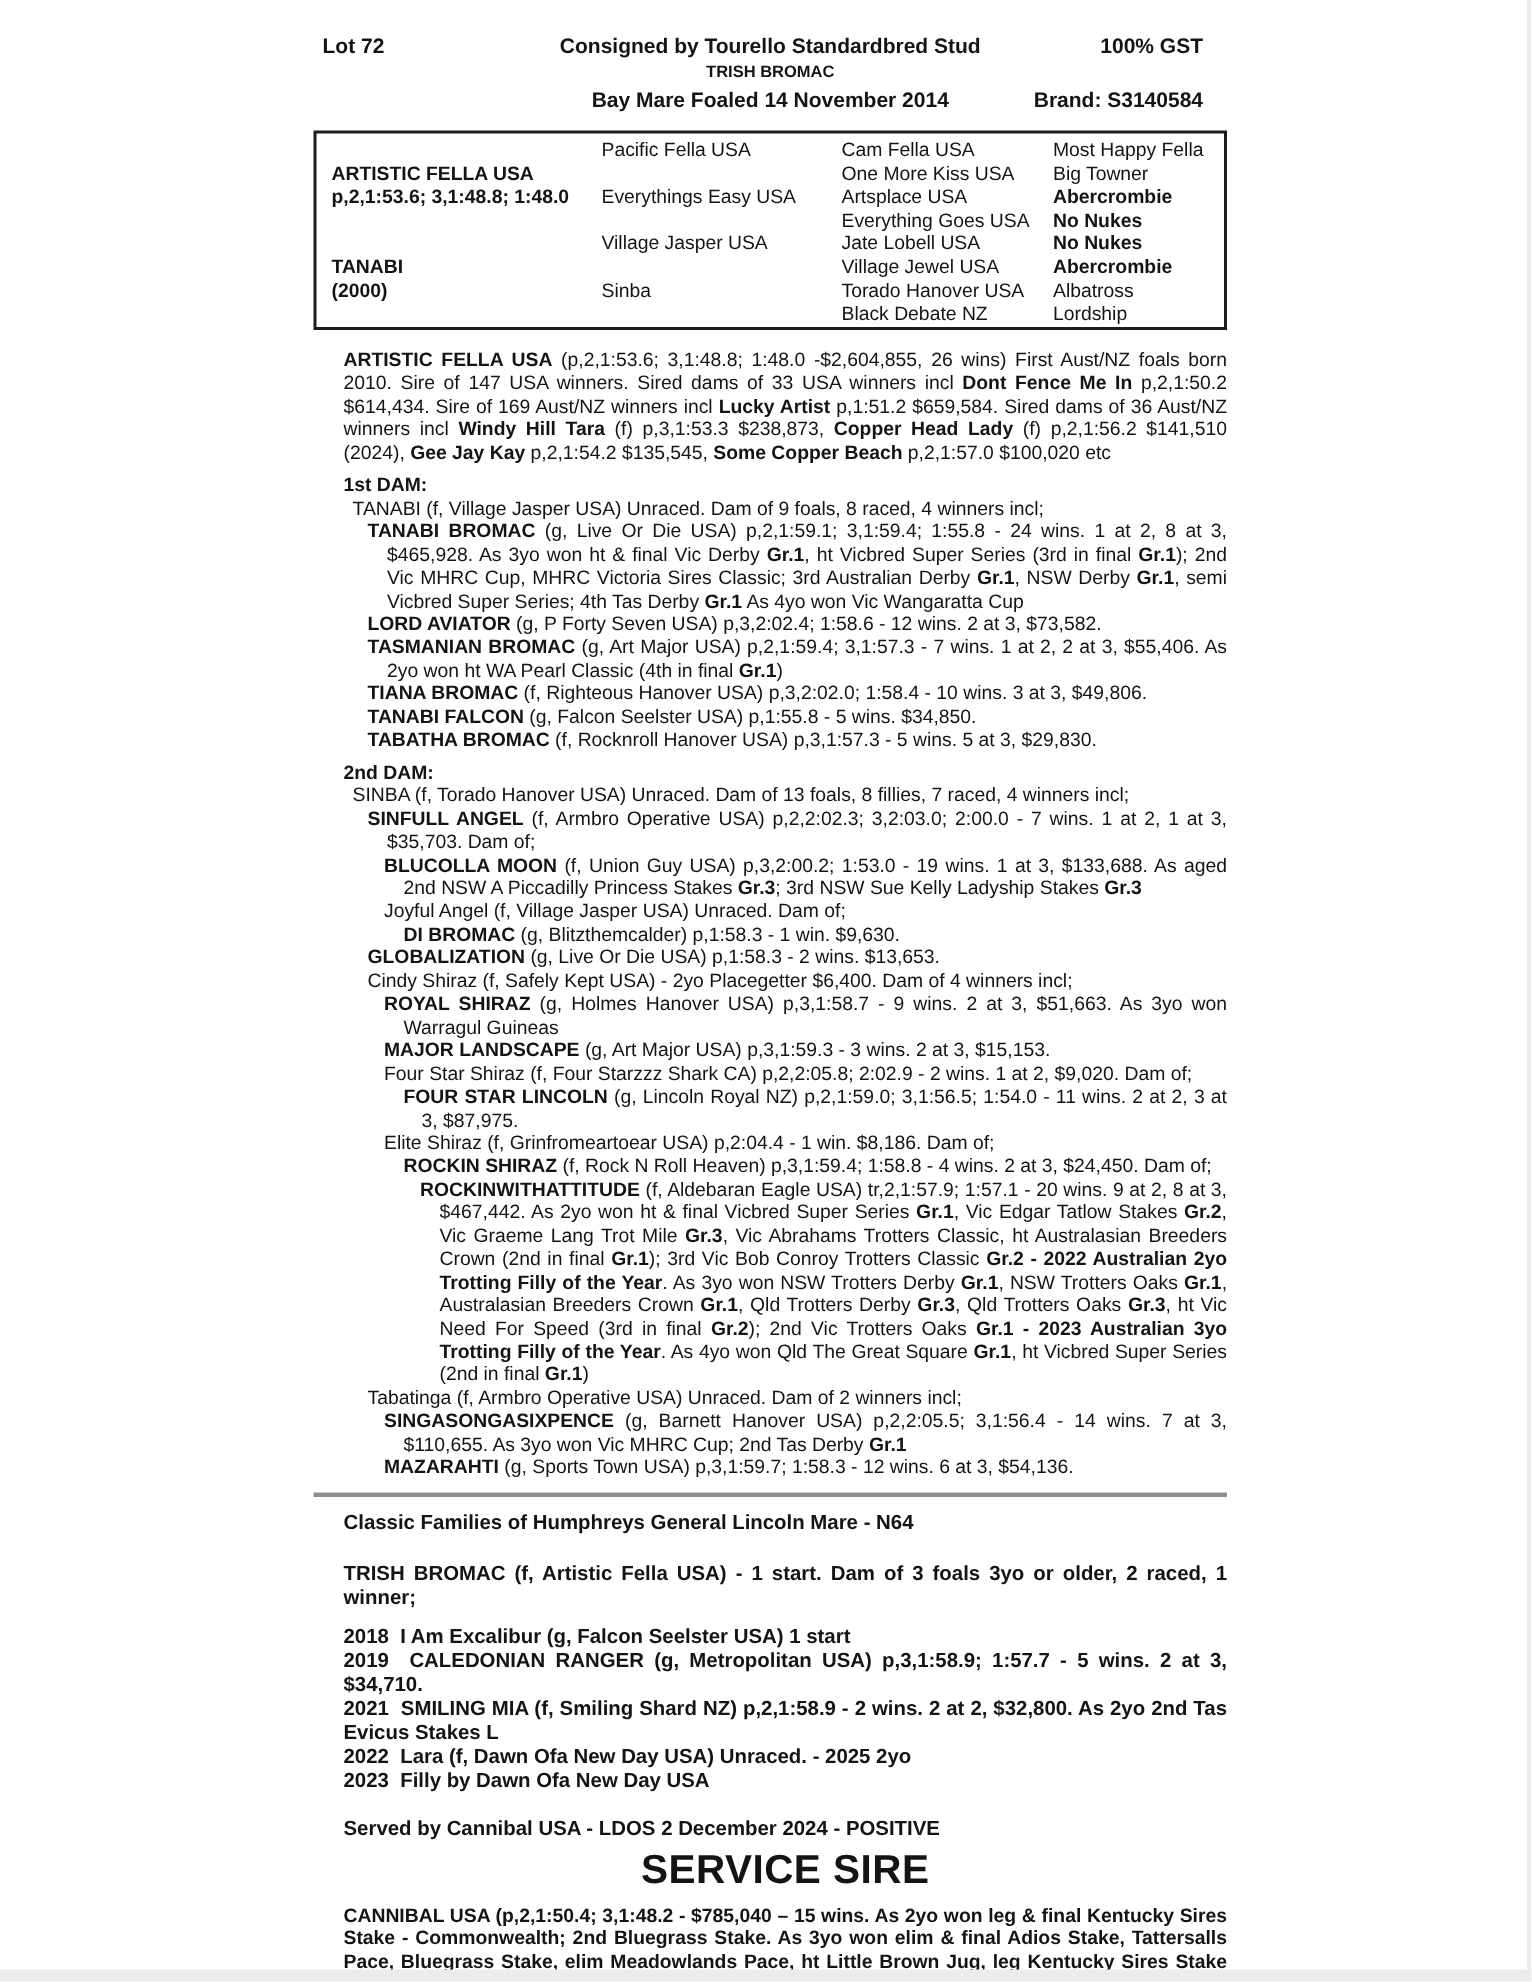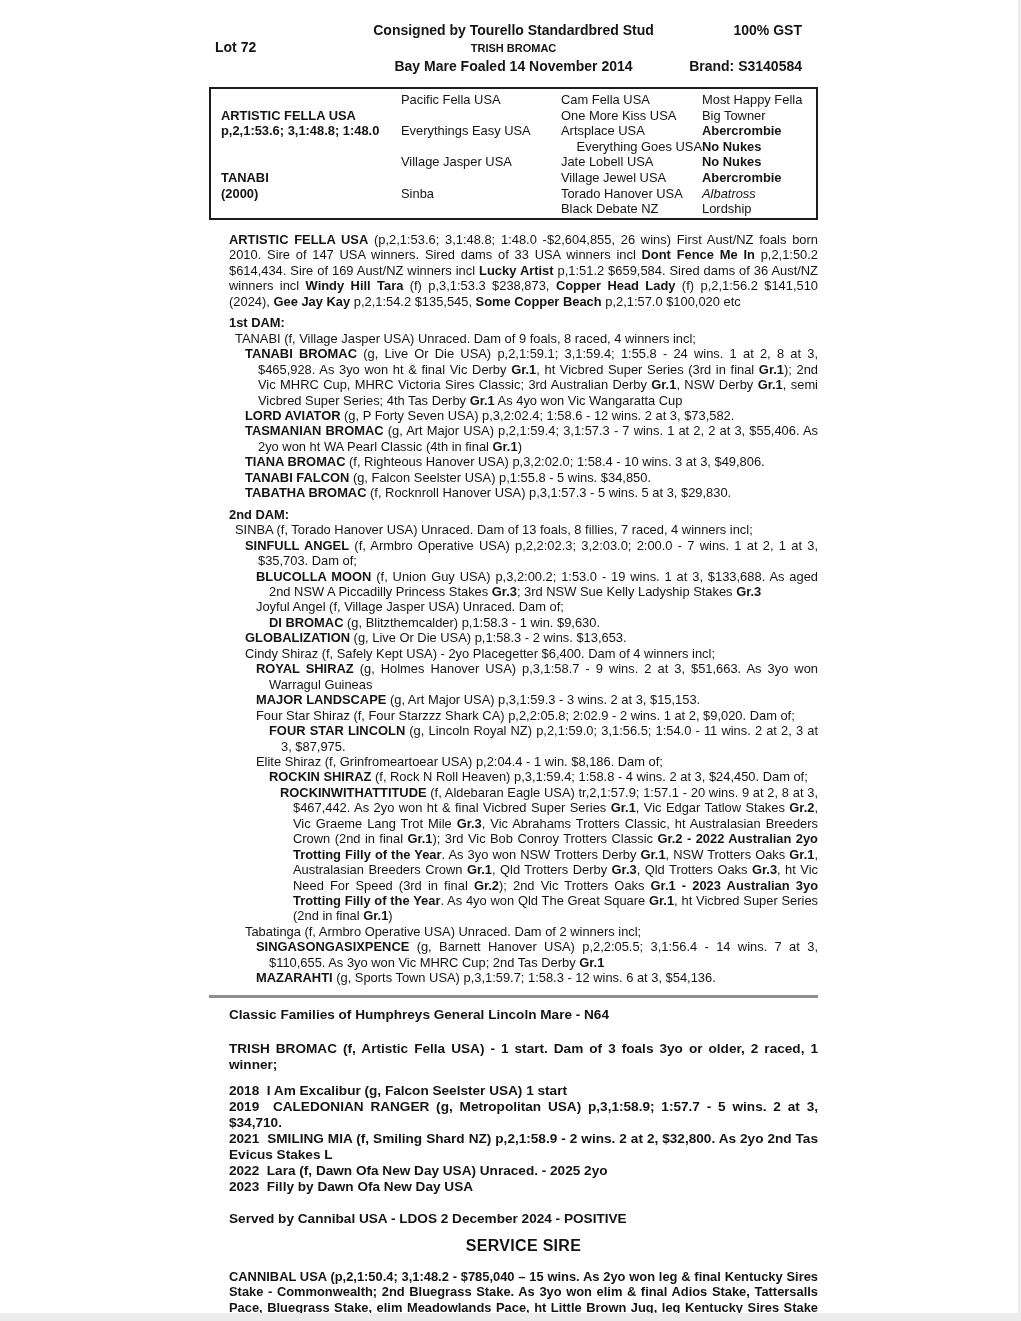--- a/index.html
+++ b/index.html
@@ -5,21 +5,21 @@
   html,body{margin:0;padding:0;background:#fff;}
   .page{
     width:1021px;height:1321px;background:#fff;position:relative;overflow:hidden;
     font-family:"Liberation Sans","DejaVu Sans",sans-serif;color:#141414;
     border-right:3px solid #ececec;border-bottom:8px solid #ececec;box-sizing:border-box;
   }
   .content{margin-left:209px;width:609px;padding-top:21px;}
   
   .hrow{position:relative;font-weight:bold;font-size:14px;line-height:18px;}
   .hcenter{text-align:center;}
-  .habs-left{position:absolute;left:6px;top:0;margin-top:17px;}
+  .habs-left{position:absolute;left:6px;top:0;}
   .habs-right{position:absolute;right:16px;top:0;}
   .horse{font-size:11px;}
   
   .ped{
     margin-top:12px;border:2px solid #1c1c1c;height:126px;box-sizing:content-box;
     display:grid;grid-template-columns:180px 160px 141px 1fr;
     grid-template-rows:repeat(8,15.6px);
     padding:3px 0 0 10px;font-size:12.9px;
   }
   .pcell{white-space:nowrap;line-height:15.6px;}
@@ -30,21 +30,21 @@
   .l1{padding-left:6px;}
   .l2{padding-left:16px;}
   .l3{padding-left:27px;}
   .l2h{padding-left:29px;text-indent:-13px;}
   .l3h{padding-left:40px;text-indent:-13px;}
   .l4h{padding-left:52px;text-indent:-12px;}
   .l5h{padding-left:64px;text-indent:-13px;}
   .a-center{text-align:center;}
   .a-left{text-align:left;}
   .s-h{font-size:13.6px;line-height:16px;}
-  .s-big{font-size:16px;line-height:24px;letter-spacing:.3px;}
+  .s-big{font-size:27px;line-height:24px;letter-spacing:.3px;}
   .rule{height:3px;background:#8f8f8f;margin:0;}
 </style>
 </head>
 <body>
 
 <div class="page">
   <div class="content">
 
     <div class="hrow">
       <span class="habs-left">Lot 72</span>
@@ -64,32 +64,32 @@
         <div class="pcell b" style="grid-area: 3 / 1;">p,2,1:53.6; 3,1:48.8; 1:48.0</div>
         <div class="pcell b" style="grid-area: 6 / 1;">TANABI</div>
         <div class="pcell b" style="grid-area: 7 / 1;">(2000)</div>
         <div class="pcell" style="grid-area: 1 / 2;">Pacific Fella USA</div>
         <div class="pcell" style="grid-area: 3 / 2;">Everythings Easy USA</div>
         <div class="pcell" style="grid-area: 5 / 2;">Village Jasper USA</div>
         <div class="pcell" style="grid-area: 7 / 2;">Sinba</div>
         <div class="pcell" style="grid-area: 1 / 3;">Cam Fella USA</div>
         <div class="pcell" style="grid-area: 2 / 3;">One More Kiss USA</div>
         <div class="pcell" style="grid-area: 3 / 3;">Artsplace USA</div>
-        <div class="pcell" style="grid-area: 4 / 3; text-align: right;">Everything Goes USA</div>
+        <div class="pcell" style="grid-area: 4 / 3;">Everything Goes USA</div>
         <div class="pcell" style="grid-area: 5 / 3;">Jate Lobell USA</div>
         <div class="pcell" style="grid-area: 6 / 3;">Village Jewel USA</div>
         <div class="pcell" style="grid-area: 7 / 3;">Torado Hanover USA</div>
         <div class="pcell" style="grid-area: 8 / 3;">Black Debate NZ</div>
         <div class="pcell" style="grid-area: 1 / 4;">Most Happy Fella</div>
         <div class="pcell" style="grid-area: 2 / 4;">Big Towner</div>
         <div class="pcell b" style="grid-area: 3 / 4;">Abercrombie</div>
         <div class="pcell b" style="grid-area: 4 / 4;">No Nukes</div>
         <div class="pcell b" style="grid-area: 5 / 4;">No Nukes</div>
         <div class="pcell b" style="grid-area: 6 / 4;">Abercrombie</div>
-        <div class="pcell" style="grid-area: 7 / 4; font-style: italic;">Albatross</div>
+        <div class="pcell" style="grid-area: 7 / 4;">Albatross</div>
         <div class="pcell" style="grid-area: 8 / 4;">Lordship</div>
       </div>
 
     <div class="bodyblocks">
         <div class="blk l0"><span class="b">ARTISTIC FELLA USA</span><span> (p,2,1:53.6; 3,1:48.8; 1:48.0 -$2,604,855, 26 wins) First Aust/NZ foals born 2010. Sire of 147 USA winners. Sired dams of 33 USA winners incl </span><span class="b">Dont Fence Me In</span><span> p,2,1:50.2 $614,434. Sire of 169 Aust/NZ winners incl </span><span class="b">Lucky Artist</span><span> p,1:51.2 $659,584. Sired dams of 36 Aust/NZ winners incl </span><span class="b">Windy Hill Tara</span><span> (f) p,3,1:53.3 $238,873, </span><span class="b">Copper Head Lady</span><span> (f) p,2,1:56.2 $141,510 (2024), </span><span class="b">Gee Jay Kay</span><span> p,2,1:54.2 $135,545, </span><span class="b">Some Copper Beach</span><span> p,2,1:57.0 $100,020 etc</span></div>
         <div class="blk l0 a-left" style="margin-top: 6px;"><span class="b">1st DAM:</span></div>
         <div class="blk l1"><span>TANABI (f, Village Jasper USA) Unraced. Dam of 9 foals, 8 raced, 4 winners incl;</span></div>
         <div class="blk l2h"><span class="b">TANABI BROMAC</span><span> (g, Live Or Die USA) p,2,1:59.1; 3,1:59.4; 1:55.8 - 24 wins. 1 at 2, 8 at 3, $465,928. As 3yo won ht &amp; final Vic Derby </span><span class="b">Gr.1</span><span>, ht Vicbred Super Series (3rd in final </span><span class="b">Gr.1</span><span>); 2nd Vic MHRC Cup, MHRC Victoria Sires Classic; 3rd Australian Derby </span><span class="b">Gr.1</span><span>, NSW Derby </span><span class="b">Gr.1</span><span>, semi Vicbred Super Series; 4th Tas Derby </span><span class="b">Gr.1</span><span> As 4yo won Vic Wangaratta Cup</span></div>
         <div class="blk l2h"><span class="b">LORD AVIATOR</span><span> (g, P Forty Seven USA) p,3,2:02.4; 1:58.6 - 12 wins. 2 at 3, $73,582.</span></div>
         <div class="blk l2h"><span class="b">TASMANIAN BROMAC</span><span> (g, Art Major USA) p,2,1:59.4; 3,1:57.3 - 7 wins. 1 at 2, 2 at 3, $55,406. As 2yo won ht WA Pearl Classic (4th in final </span><span class="b">Gr.1</span><span>)</span></div>

